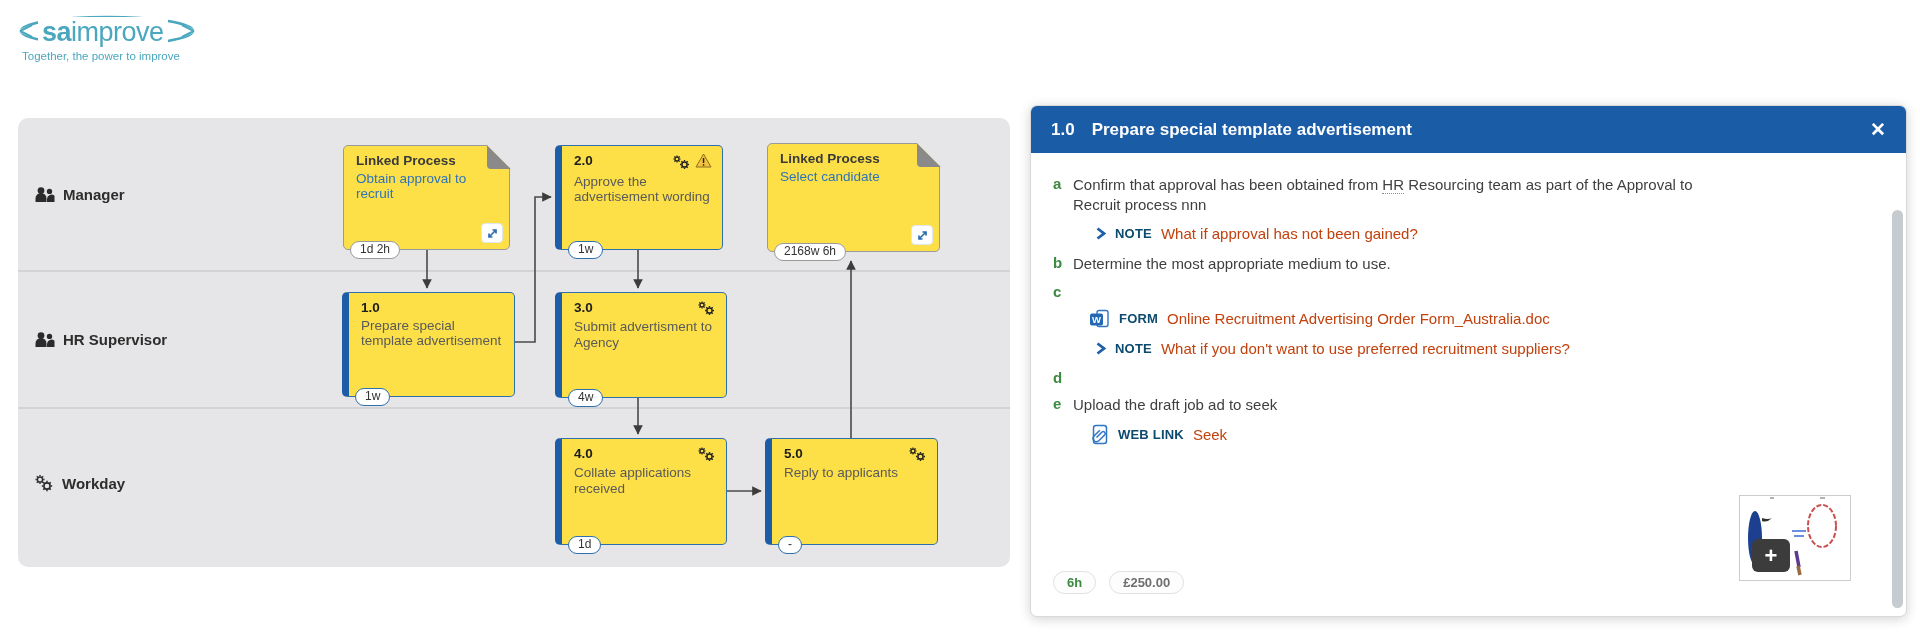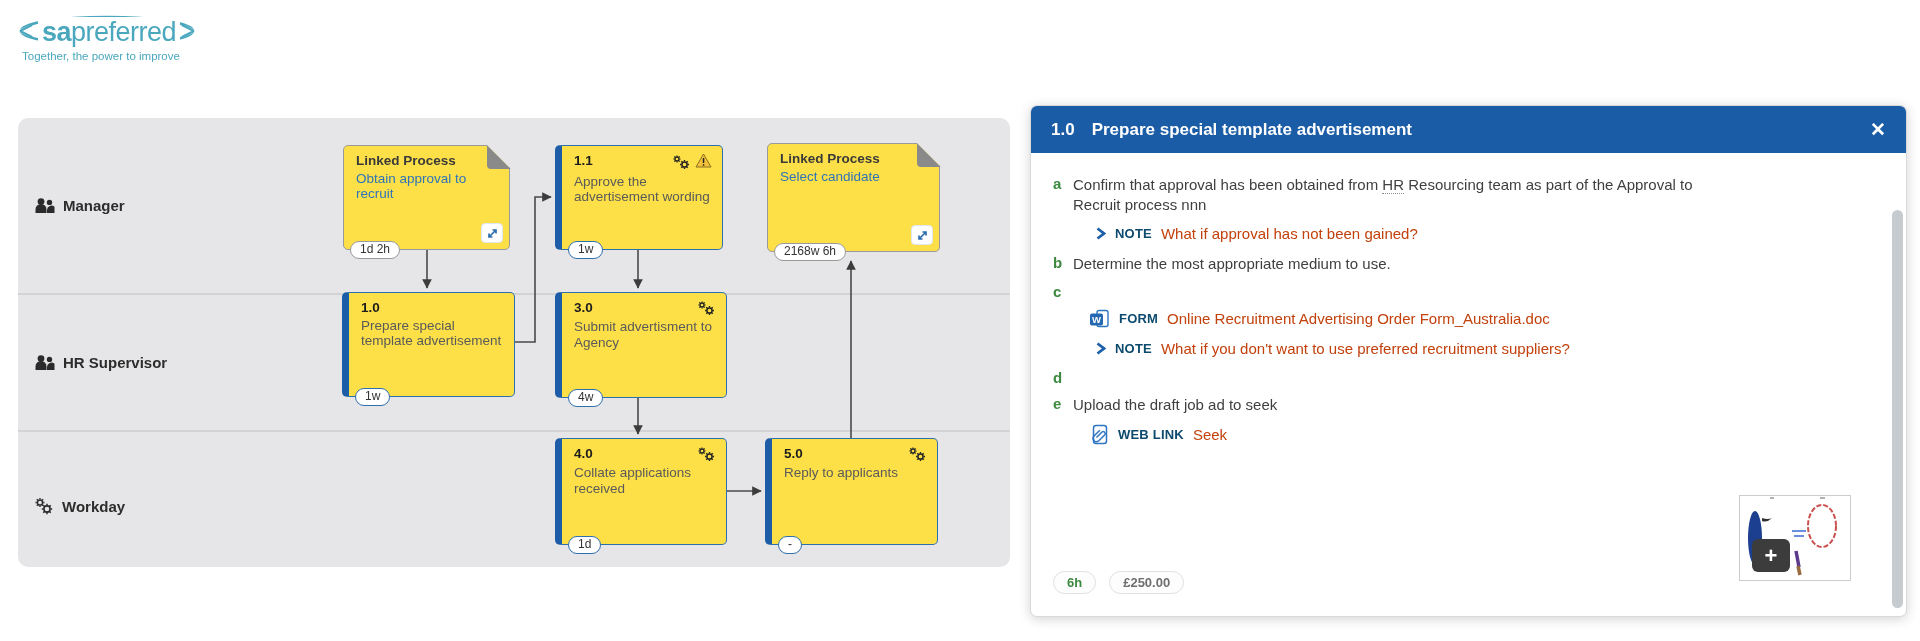--- a/index.html
+++ b/index.html
@@ -83,27 +83,27 @@
 <body>
 
 <div class="logo">
   <svg class="logo-swoosh" width="182" height="44">
     <ellipse cx="91" cy="19" rx="86" ry="14" fill="none" stroke="#4aa7bd" stroke-width="2.5"></ellipse>
     <polygon points="0,19 14,13 14,25" fill="#fff"></polygon>
     <path d="M4 19 L16 13 M4 19 L16 25" stroke="#4aa7bd" stroke-width="2.5" fill="none"></path>
     <polygon points="182,19 168,13 168,25" fill="#fff"></polygon>
     <path d="M178 19 L166 13 M178 19 L166 25" stroke="#4aa7bd" stroke-width="2.5" fill="none"></path>
   </svg>
-  <div class="logo-text"><b>sa</b><span>preferred</span></div>
+  <div class="logo-text"><b>sa</b><span>improve</span></div>
   <div class="logo-tag">Together, the power to improve</div>
 </div>
 
 <div class="diagram">
 
-  <div class="lane" style="height:175px">
+  <div class="lane" style="height:152px">
     <div class="lane-label">
       <svg width="21" height="15">
         <circle cx="7" cy="3.6" r="3.4" fill="#2b2b2b"></circle>
         <path d="M1.5 15 v-3.5 a5.5 5.5 0 0 1 11 0 V15 z" fill="#2b2b2b"></path>
         <circle cx="15.5" cy="4.4" r="2.7" fill="#2b2b2b"></circle>
         <path d="M13 15 v-3 a4.5 4.5 0 0 1 7.5 -3.2 V15 z" fill="#2b2b2b"></path>
       </svg>
       <span>Manager</span>
     </div>
   </div>
@@ -163,21 +163,21 @@
             <g stroke="#2e6fae" stroke-width="1.7" fill="none">
           <path d="M3 10 L10 3 M6.5 3 H10 V6.5 M6.5 10 H3 V6.5"></path>
             </g>
           </svg>
       </div>
       <div class="time-badge gray">1d 2h</div>
     </div>
 
     <div class="node activity" style="left:537px;top:27px;width:168px;height:105px">
       <div class="node-head">
-        <span class="node-num">1.1</span>
+        <span class="node-num">2.0</span>
         <span class="node-icons">
           <span class="gearpair">
             <svg width="19" height="17">
                 <g stroke="#222" fill="none">
               <circle cx="5" cy="5" r="2" stroke-width="1.3"></circle>
               <path stroke-width="1.2" d="M5 1.4 V2.6 M5 7.4 V8.6 M1.4 5 H2.6 M7.4 5 H8.6 M2.4 2.4 l.9.9 M6.7 6.7 l.9.9 M7.6 2.4 l-.9.9 M3.3 6.7 l-.9.9"></path>
               <circle cx="12.5" cy="10.5" r="2.6" stroke-width="1.5"></circle>
               <path stroke-width="1.4" d="M12.5 6 V7.4 M12.5 13.6 V15 M8 10.5 H9.4 M15.6 10.5 H17 M9.3 7.3 l1 1 M14.7 12.7 l1 1 M15.7 7.3 l-1 1 M10.3 12.7 l-1 1"></path>
             </g>
               </svg>

